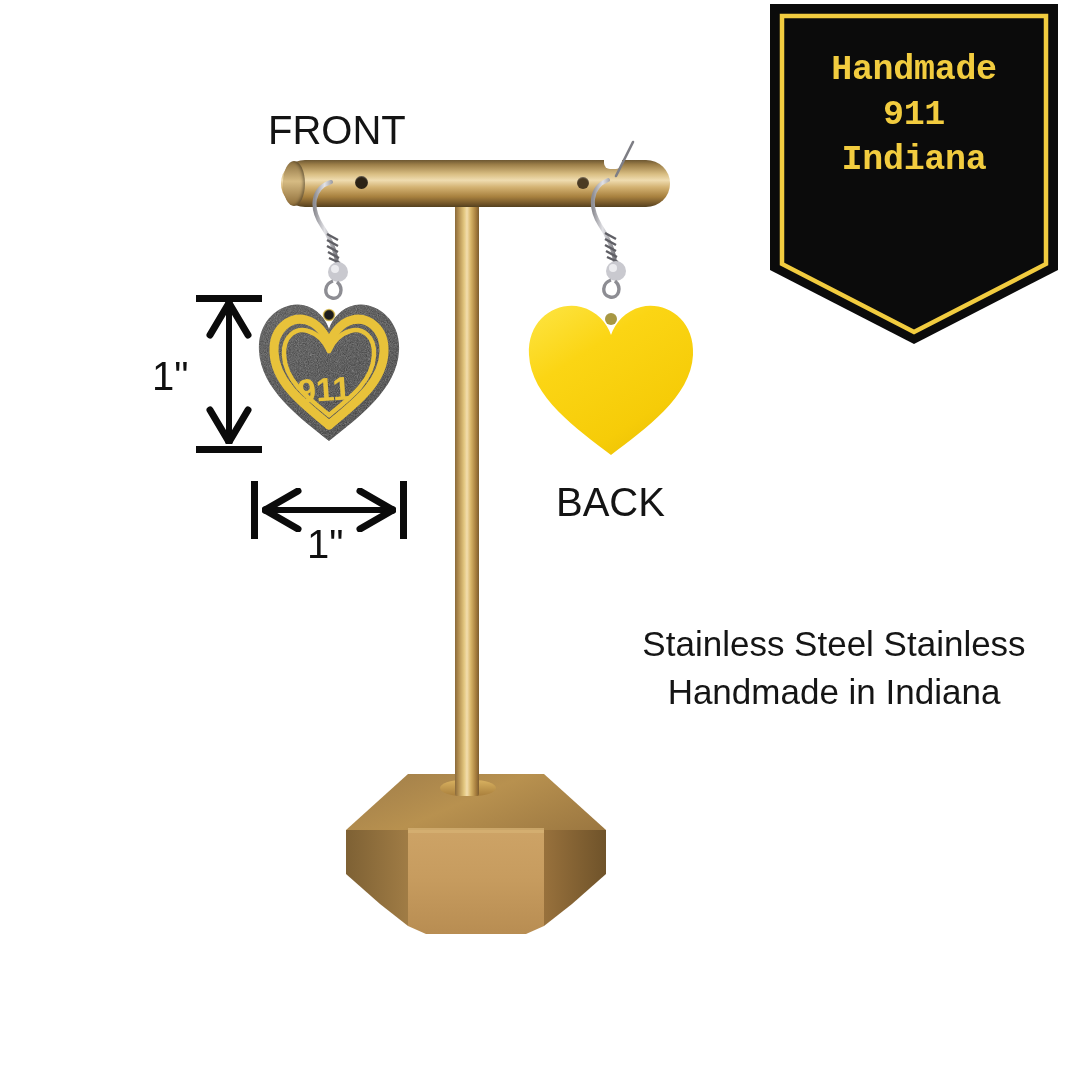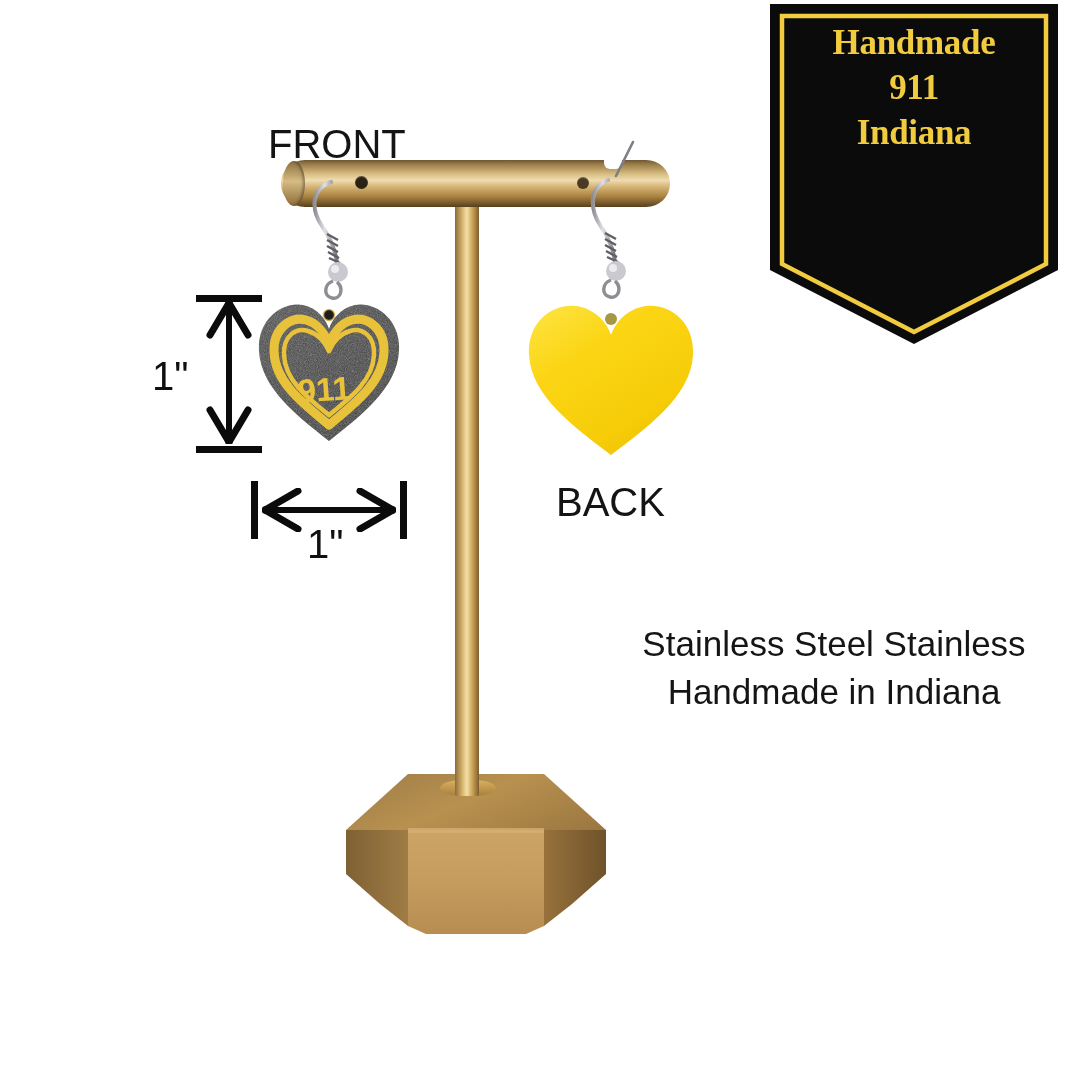--- a/index.html
+++ b/index.html
@@ -21,28 +21,28 @@
     position: absolute;
     left: 768px;
     top: 2px;
     width: 292px;
     height: 344px;
   }
   .badge svg { display: block; width: 100%; height: 100%; }
   .badge-text {
     position: absolute;
     left: 0; right: 0;
-    top: 18px;
+    top: 46px;
     text-align: center;
     color: #F2CC3F;
     font-weight: bold;
     font-size: 35px;
     line-height: 45px;
     letter-spacing: -0.3px;
-    font-family: Liberation Serif, serif;
+    font-family: Liberation Mono, monospace;
   }
   .badge-text div { white-space: nowrap; }
 
   
   .stand-base {
     position: absolute;
     left: 340px;
     top: 768px;
     width: 272px;
     height: 172px;
@@ -115,21 +115,21 @@
   .heart-front svg, .heart-back svg { display: block; width: 100%; height: 100%; }
 
   
   .label {
     position: absolute;
     color: #141414;
     font-size: 40px;
     font-family: "Liberation Sans", sans-serif;
     white-space: nowrap;
   }
-  .label-front { left: 268px; top: 108px; margin-top: 14px; }
+  .label-front { left: 268px; top: 108px; }
   .label-back  { left: 556px; top: 480px; }
 
   .dim-text {
     position: absolute;
     color: #101010;
     font-size: 40px;
     font-family: "Liberation Sans", sans-serif;
   }
   .dim-v-text { left: 152px; top: 354px; }
   .dim-h-text { left: 307px; top: 522px; }

